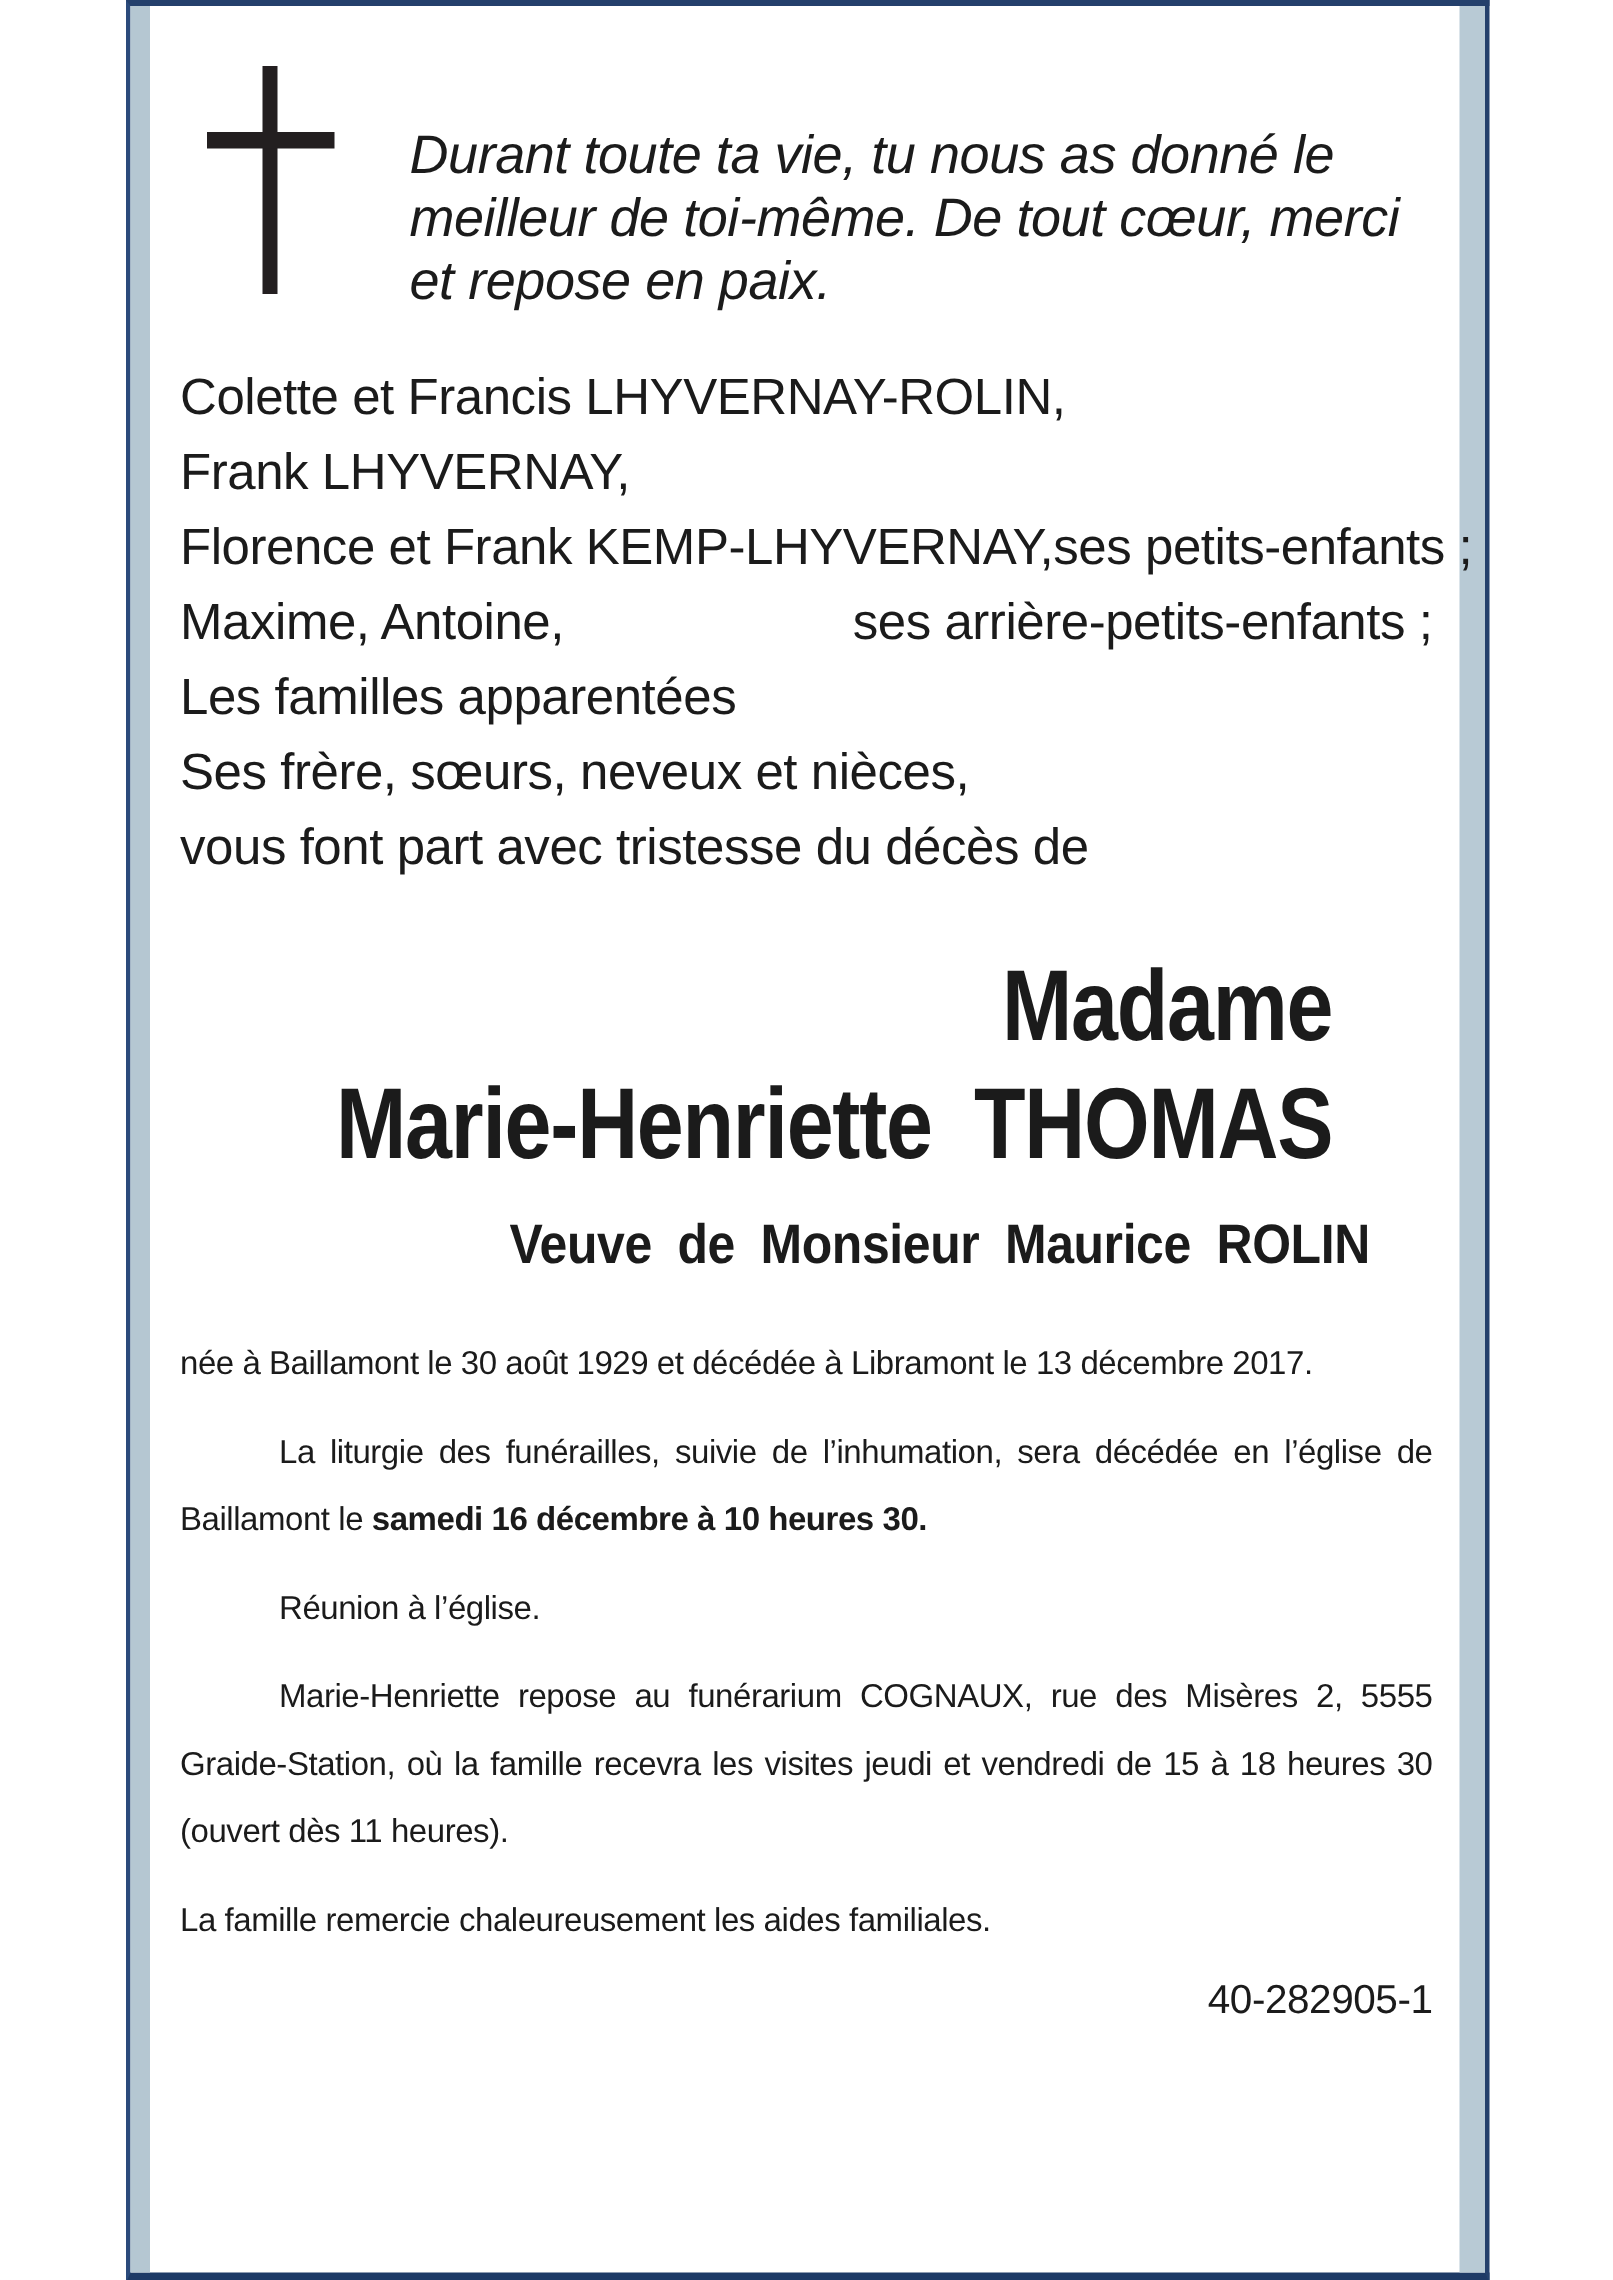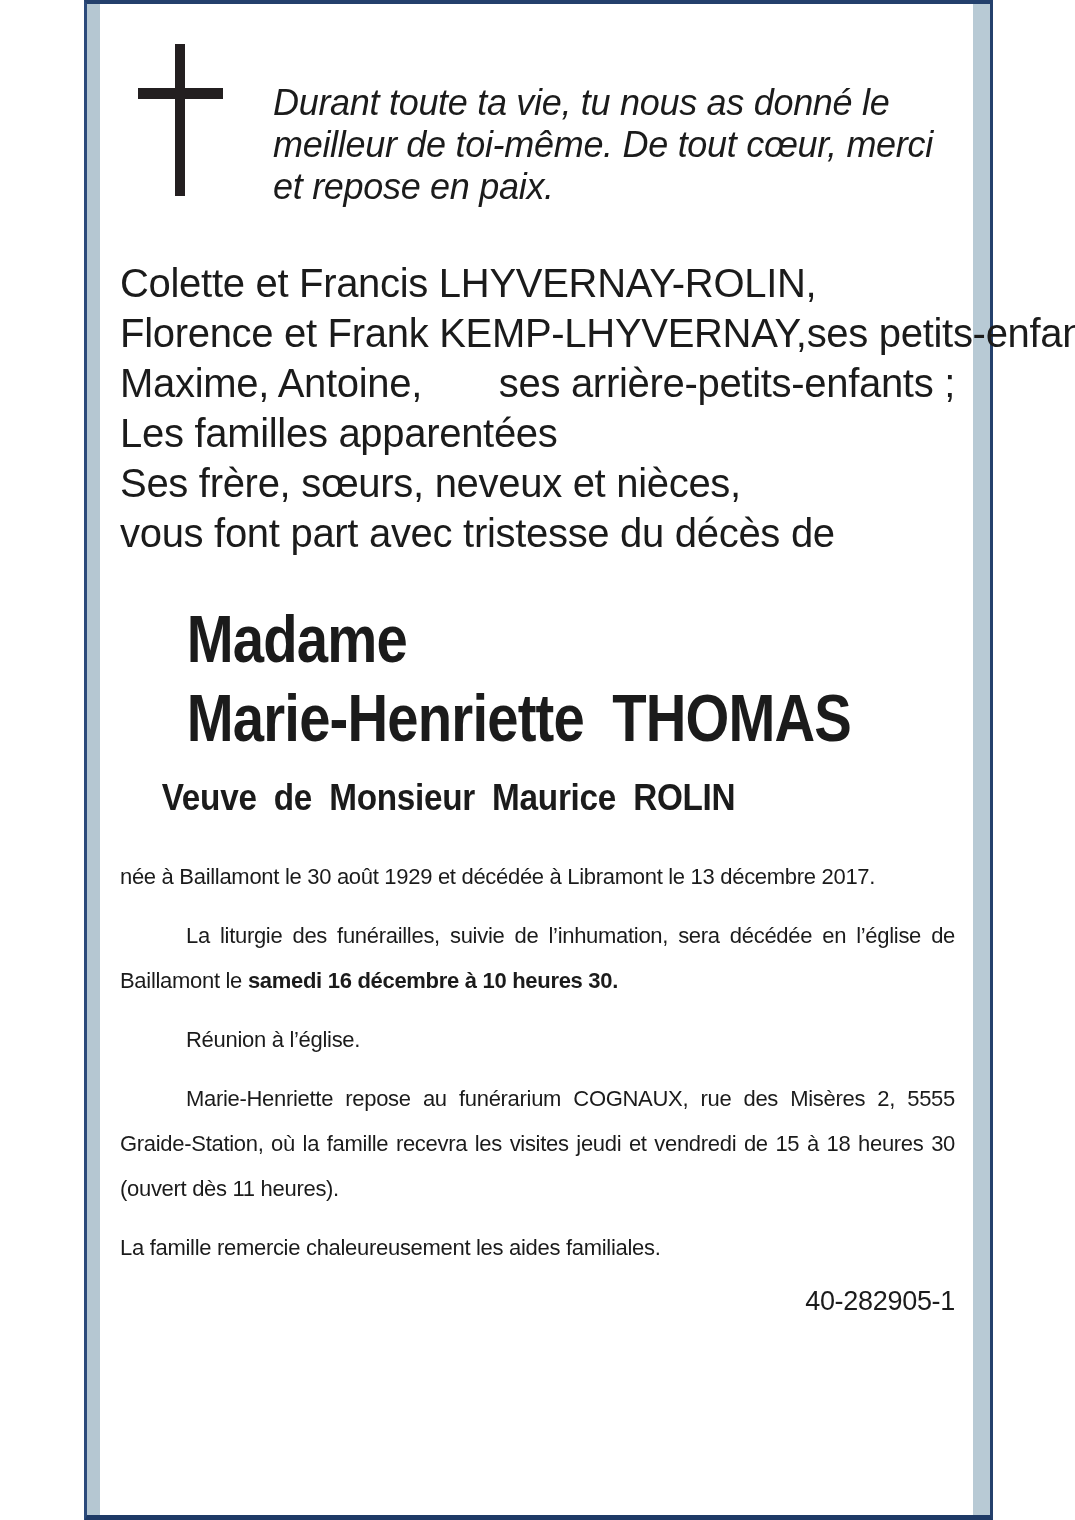--- a/index.html
+++ b/index.html
@@ -77,32 +77,32 @@
     margin-left: 50px;
     margin-top: 38px;
     font-style: italic;
     font-size: 36px;
     line-height: 42px;
     letter-spacing: -0.3px;
     max-width: 700px;
   }
   
   .family-list {
-    margin-top: 50px;
-    font-size: 40px;
+    margin-top: 32px;
+    font-size: 34px;
     letter-spacing: -0.3px;
   }
   .family-line {
     display: flex;
     justify-content: space-between;
     line-height: 50px;
     white-space: nowrap;
   }
   
-  .title-block { text-align: left; }
+  .title-block { text-align: right; }
   .title-madame {
     margin-top: 42px;
     font-size: 67px;
     font-weight: bold;
     letter-spacing: -1px;
     transform: scaleX(0.84);
     line-height: 78px;
   }
   .title-name {
     font-size: 67px;
@@ -157,20 +157,24 @@
           <div class="cross-h"></div>
         </div>
         <div class="quote">Durant toute ta vie, tu nous as donné le meilleur de toi-même. De tout cœur, merci et repose en paix.</div>
       </div>
 
       <div class="family-list">
         <div class="family-line">
           <span>Colette et Francis LHYVERNAY-ROLIN,</span>
         </div>
         <div class="family-line">
+          <span>Frank LHYVERNAY,</span>
+          <span></span>
+        </div>
+        <div class="family-line">
           <span>Florence et Frank KEMP-LHYVERNAY,</span>
           <span>ses petits-enfants ;</span>
         </div>
         <div class="family-line">
           <span>Maxime, Antoine,</span>
           <span>ses arrière-petits-enfants ;</span>
         </div>
         <div class="family-line">
           <span>Les familles apparentées</span>
           <span></span>

